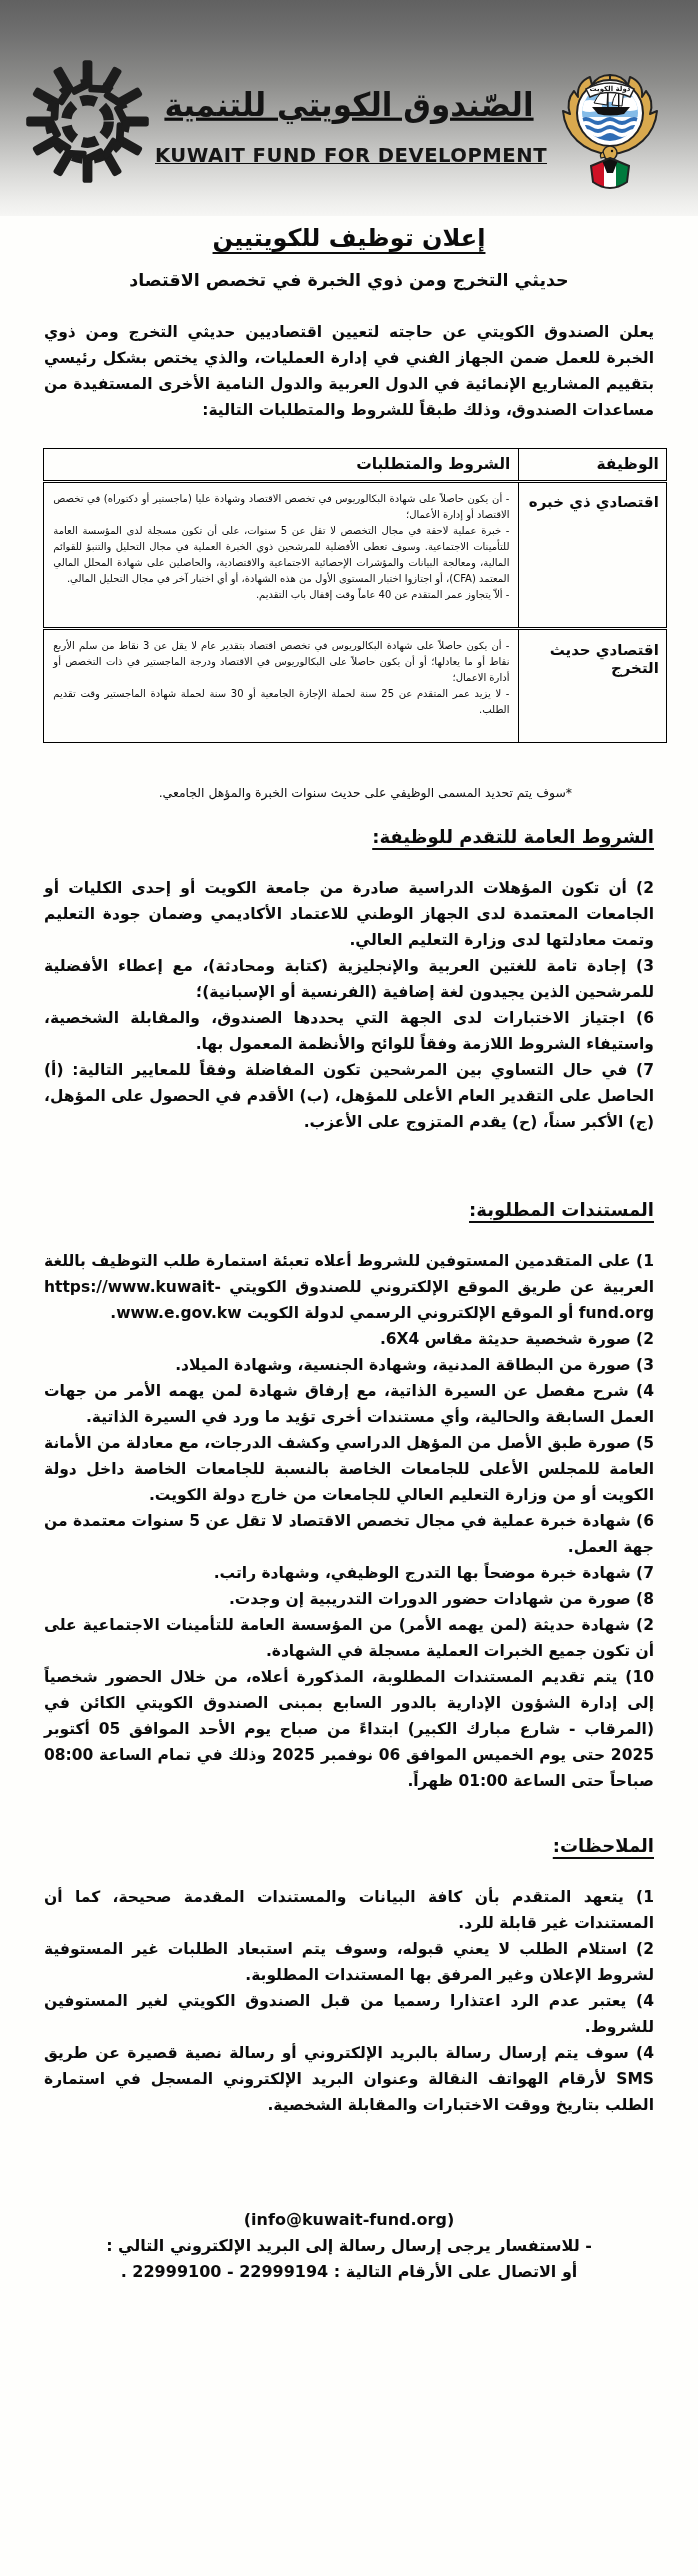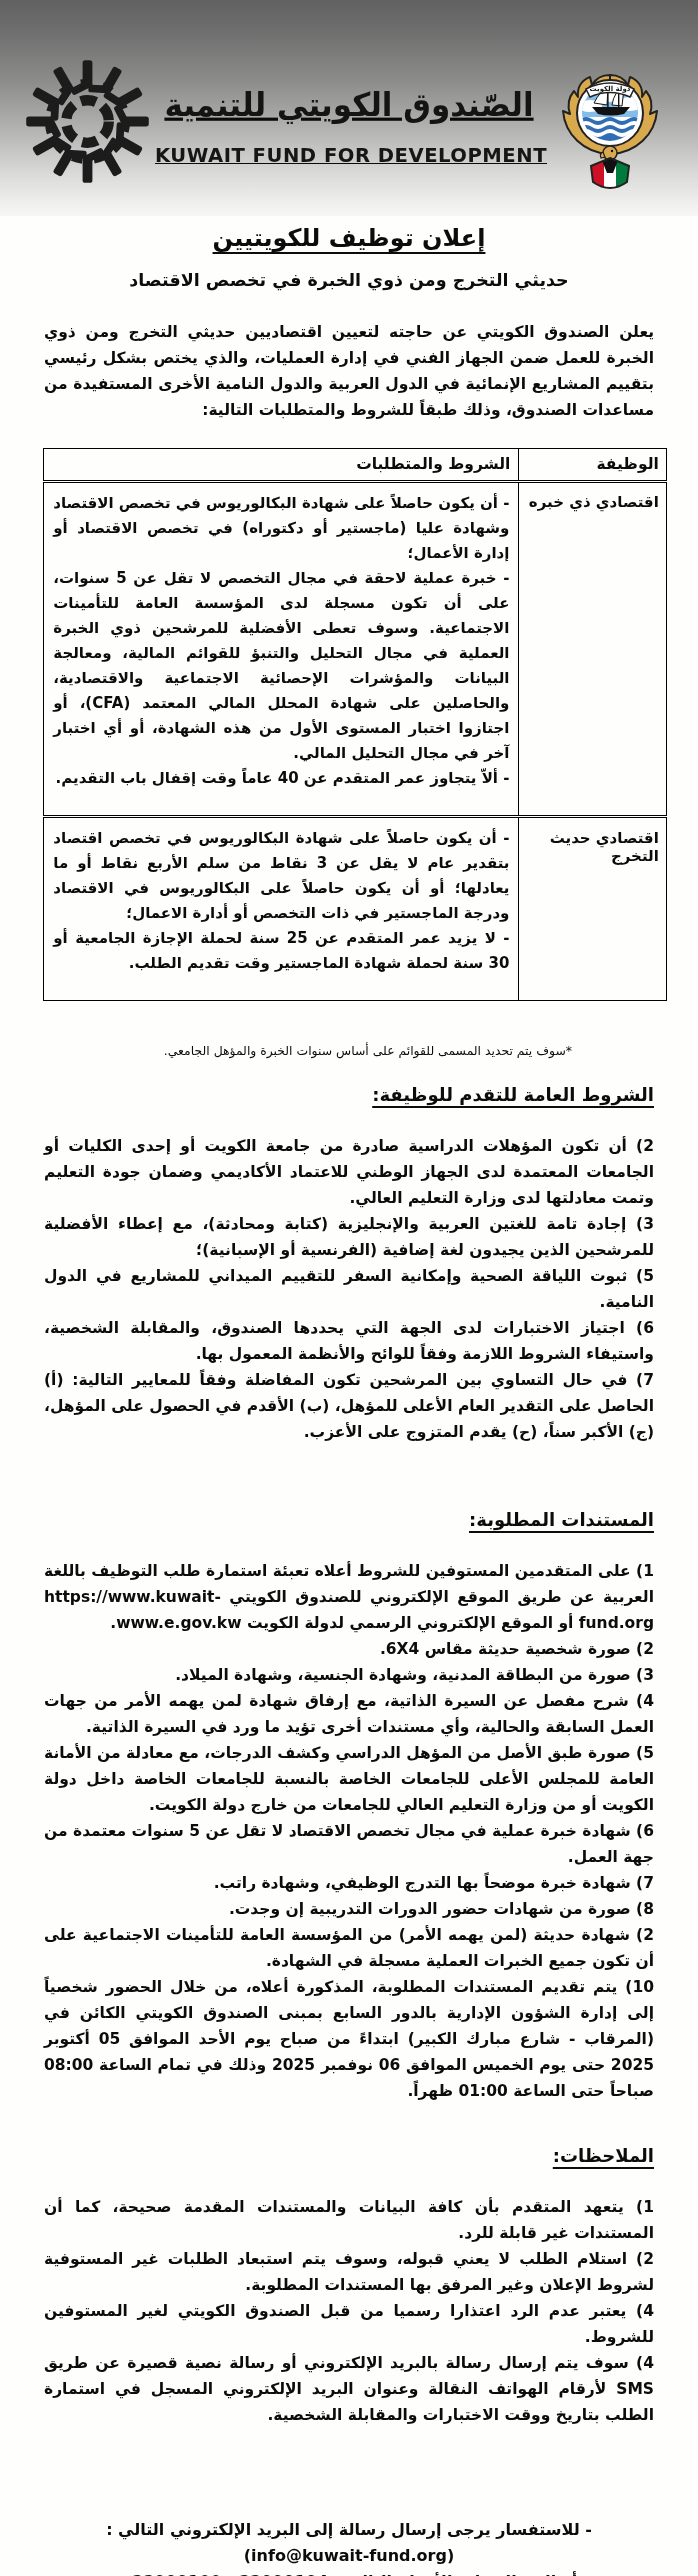--- a/index.html
+++ b/index.html
@@ -23,22 +23,22 @@
   .subtitle{margin:17.5px 0 0;text-align:center;font-size:17.5px;font-weight:bold;}
   .intro{margin:29px 0 0;font-size:15.5px;font-weight:bold;line-height:26px;text-align:justify;}
 
   table.positions{border-collapse:collapse;width:624px;margin:25px -13px 0 0;table-layout:fixed;}
   table.positions, table.positions th, table.positions td{border:1.5px solid #000;}
   table.positions th{border-bottom:3.1px double #000;}
   table.positions tr.row1 td{border-bottom:3.1px double #000;}
   th.col-pos{width:133px;}
   table.positions th{font-size:15.5px;font-weight:bold;text-align:right;padding:6.2px 7.2px 7.2px;vertical-align:middle;}
   td.pos-cell{font-size:15px;font-weight:bold;text-align:right;vertical-align:top;padding:10.3px 7.2px;}
-  td.req-cell{font-size:15px;font-weight:bold;text-align:justify;vertical-align:top;
-    padding:8.2px 8.2px 24px 9.3px;line-height:25px;}
+  td.req-cell{font-size:10px;font-weight:normal;text-align:justify;vertical-align:top;
+    padding:8.2px 8.2px 24px 9.3px;line-height:16px;}
 
   .footnote{margin:42px 82px 0 0;font-size:12.4px;font-weight:normal;text-align:right;}
 
   .section-heading{margin:0;font-size:18px;font-weight:bold;text-align:right;
     text-decoration:underline;text-decoration-thickness:1.5px;text-underline-offset:5.2px;}
   .hd-general{margin-top:26px;}
   .hd-docs{margin-top:64px;}
   .hd-notes{margin-top:41px;}
   .num-list{margin-top:28px;}
   .num-list p{font-size:15.5px;font-weight:bold;line-height:26px;text-align:justify;}
@@ -157,27 +157,26 @@
       <tr>
         <td class="pos-cell">اقتصادي حديث التخرج</td>
         <td class="req-cell">
           <p>- أن يكون حاصلاً على شهادة البكالوريوس في تخصص اقتصاد بتقدير عام لا يقل عن 3 نقاط من سلم الأربع نقاط أو ما يعادلها؛ أو أن يكون حاصلاً على البكالوريوس في الاقتصاد ودرجة الماجستير في ذات التخصص أو أدارة الاعمال؛</p>
           <p>- لا يزيد عمر المتقدم عن 25 سنة لحملة الإجازة الجامعية أو 30 سنة لحملة شهادة الماجستير وقت تقديم الطلب.</p>
         </td>
       </tr>
     </tbody>
       </table>
 
-    <p class="footnote">*سوف يتم تحديد المسمى للقوائم على أساس سنوات الخبرة والمؤهل الجامعي.</p>
+    <p class="footnote">*سوف يتم تحديد المسمى الوظيفي على حديث سنوات الخبرة والمؤهل الجامعي.</p>
 
     <p class="section-heading hd-general">الشروط العامة للتقدم للوظيفة:</p>
     <div class="num-list">
       <p>2) أن تكون المؤهلات الدراسية صادرة من جامعة الكويت أو إحدى الكليات أو الجامعات المعتمدة لدى الجهاز الوطني للاعتماد الأكاديمي وضمان جودة التعليم وتمت معادلتها لدى وزارة التعليم العالي.</p>
       <p>3) إجادة تامة للغتين العربية والإنجليزية (كتابة ومحادثة)، مع إعطاء الأفضلية للمرشحين الذين يجيدون لغة إضافية (الفرنسية أو الإسبانية)؛</p>
-      <p>5) ثبوت اللياقة الصحية وإمكانية السفر للتقييم الميداني للمشاريع في الدول النامية.</p>
       <p>6) اجتياز الاختبارات لدى الجهة التي يحددها الصندوق، والمقابلة الشخصية، واستيفاء الشروط اللازمة وفقاً للوائح والأنظمة المعمول بها.</p>
       <p>7) في حال التساوي بين المرشحين تكون المفاضلة وفقاً للمعايير التالية: (أ) الحاصل على التقدير العام الأعلى للمؤهل، (ب) الأقدم في الحصول على المؤهل، (ج) الأكبر سناً، (ح) يقدم المتزوج على الأعزب.</p>
     </div>
 
     <p class="section-heading hd-docs">المستندات المطلوبة:</p>
     <div class="num-list">
       <p>1) على المتقدمين المستوفين للشروط أعلاه تعبئة استمارة طلب التوظيف باللغة العربية عن طريق الموقع الإلكتروني للصندوق الكويتي https://www.kuwait-fund.org أو الموقع الإلكتروني الرسمي لدولة الكويت www.e.gov.kw.</p>
       <p>2) صورة شخصية حديثة مقاس 6X4.</p>
       <p>3) صورة من البطاقة المدنية، وشهادة الجنسية، وشهادة الميلاد.</p>
       <p>4) شرح مفصل عن السيرة الذاتية، مع إرفاق شهادة لمن يهمه الأمر من جهات العمل السابقة والحالية، وأي مستندات أخرى تؤيد ما ورد في السيرة الذاتية.</p>
@@ -191,20 +190,20 @@
 
     <p class="section-heading hd-notes">الملاحظات:</p>
     <div class="num-list">
       <p>1) يتعهد المتقدم بأن كافة البيانات والمستندات المقدمة صحيحة، كما أن المستندات غير قابلة للرد.</p>
       <p>2) استلام الطلب لا يعني قبوله، وسوف يتم استبعاد الطلبات غير المستوفية لشروط الإعلان وغير المرفق بها المستندات المطلوبة.</p>
       <p>4) يعتبر عدم الرد اعتذارا رسميا من قبل الصندوق الكويتي لغير المستوفين للشروط.</p>
       <p>4) سوف يتم إرسال رسالة بالبريد الإلكتروني أو رسالة نصية قصيرة عن طريق SMS لأرقام الهواتف النقالة وعنوان البريد الإلكتروني المسجل في استمارة الطلب بتاريخ ووقت الاختبارات والمقابلة الشخصية.</p>
     </div>
 
     <div class="contact">
+      <p>(info@kuwait-fund.org)</p>
       <p>- للاستفسار يرجى إرسال رسالة إلى البريد الإلكتروني التالي :</p>
-      <p>(info@kuwait-fund.org)</p>
       <p>أو الاتصال على الأرقام التالية : 22999194 - 22999100 .</p>
     </div>
 
   </div>
 </div>
 
 
 </body></html>

